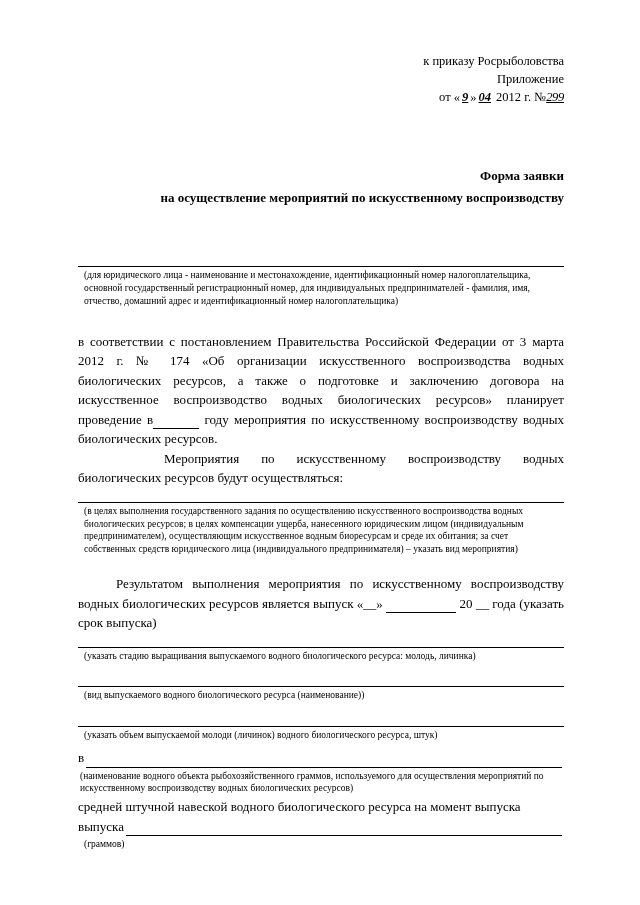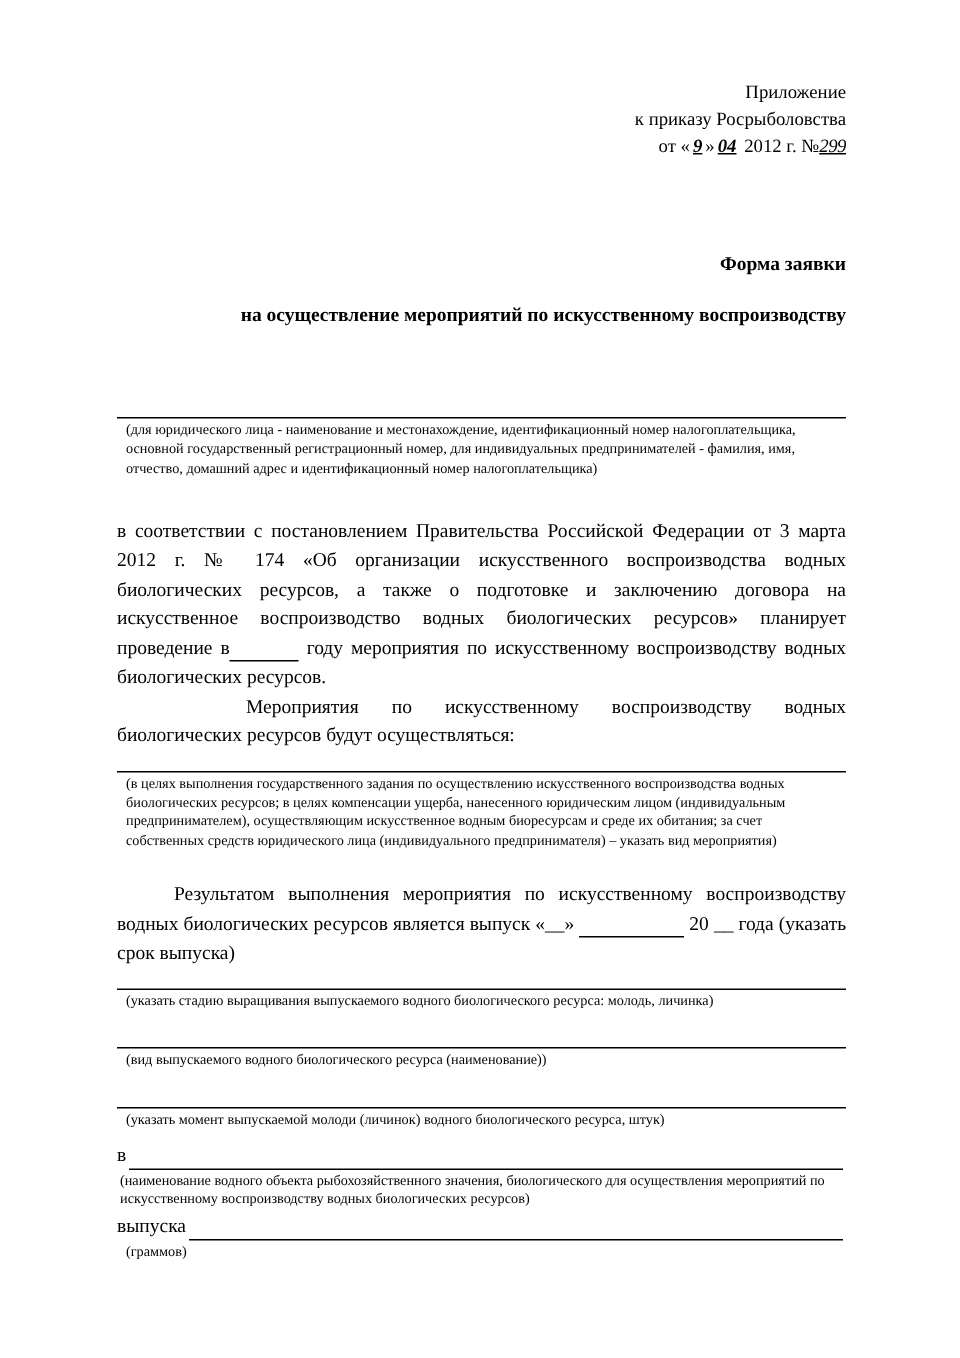--- a/index.html
+++ b/index.html
@@ -52,21 +52,21 @@
 
   
   .title-block {
     margin-top: 60px;
     text-align: right;
     font-weight: bold;
     font-size: 13px;
     line-height: 1.5;
   }
   .title-block .t1 { }
-  .title-block .t2 { margin-top: 14px; }
+  .title-block .t2 { margin-top: 2px; }
   .title-block .t3 { }
 
   
   .rule {
     border-bottom: 1px solid #000;
     height: 1px;
     margin: 0;
   }
   .rule-wrap {
     margin-top: 58px;
@@ -136,22 +136,22 @@
     width: 100%;
   }
 </style>
 </head>
 <body>
 
 <div class="page">
   <div class="content">
 
     <div class="header">
+      <div class="line">к приказу Росрыболовства</div>
       <div class="line">Приложение</div>
-      <div class="line">к приказу Росрыболовства</div>
       <div class="line">
         <span>от «</span><span class="hand">9</span><span>»</span><span class="hand">04</span>&nbsp;<span>2012 г. №</span><span class="hand-num">299</span>
       </div>
     </div>
 
     <div class="title-block">
       <div class="t1">Форма заявки</div>
       <div class="t2">на осуществление мероприятий по искусственному воспроизводству</div>
     </div>
 
@@ -179,28 +179,31 @@
 
     <div class="sub-rule"></div>
     <div class="caption">(указать стадию выращивания выпускаемого водного биологического ресурса: молодь, личинка)</div>
 
     <div class="gap-sm"></div>
     <div class="sub-rule"></div>
     <div class="caption">(вид выпускаемого водного биологического ресурса (наименование))</div>
 
     <div class="gap-sm"></div>
     <div class="sub-rule"></div>
-    <div class="caption">(указать момент выпускаемой молоди (личинок) водного биологического ресурса, штук)</div>
+    <div class="caption">(указать объем выпускаемой молоди (личинок) водного биологического ресурса, штук)</div>
 
     <div class="line-row" style="margin-top:6px;">
       <span class="lbl">в</span>
       <span class="fill"></span>
     </div>
-    <div class="caption left-indent">(наименование водного объекта рыбохозяйственного значения, биологического для осуществления мероприятий по искусственному воспроизводству водных биологических ресурсов)</div>
-
+    <div class="caption left-indent">(наименование водного объекта рыбохозяйственного граммов, используемого для осуществления мероприятий по искусственному воспроизводству водных биологических ресурсов)</div>
+
+    <p class="just" style="margin-top:2px;">
+      <span>средней штучной навеской водного биологического ресурса на момент выпуска</span>
+    </p>
     <div class="line-row">
       <span class="lbl">выпуска</span>
       <span class="fill"></span>
     </div>
     <div class="caption">(граммов)</div>
 
   </div>
 </div>
 
 </body></html>

